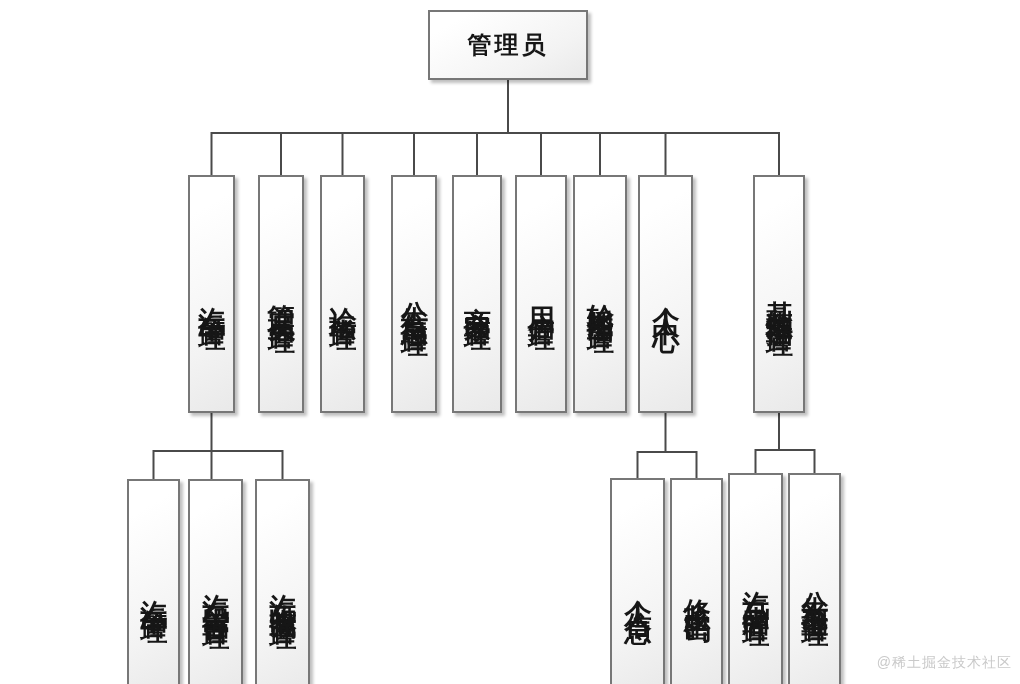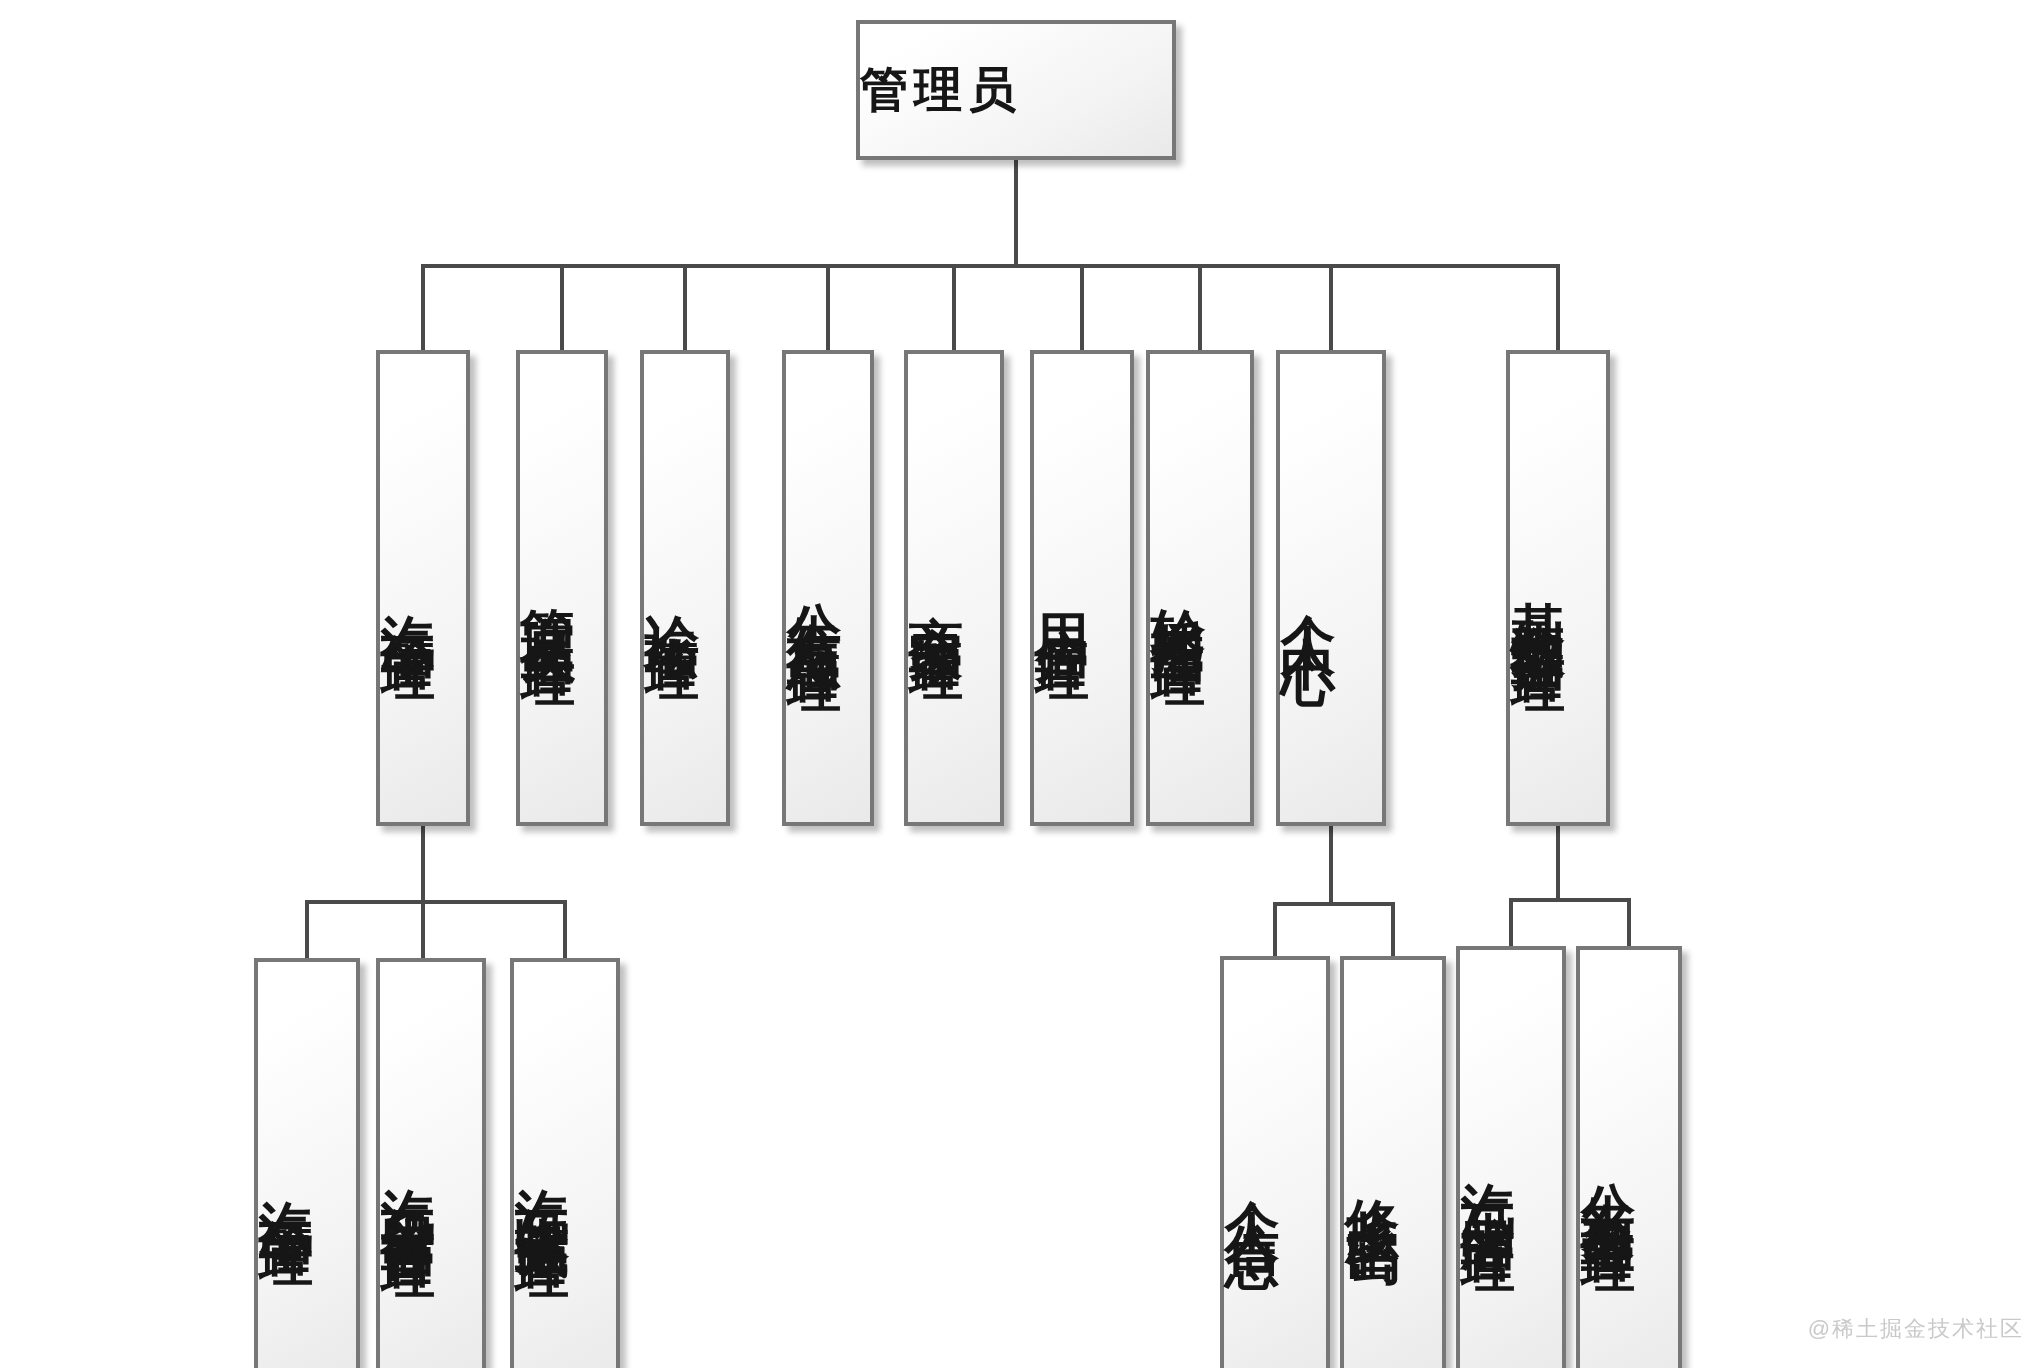--- a/index.html
+++ b/index.html
@@ -26,21 +26,21 @@
     stroke-linecap:square;
   }
   .box{
     position:absolute;
     box-sizing:border-box;
     border:2px solid var(--box-border);
     background:linear-gradient(150deg,#ffffff 15%,#f3f3f3 70%,#e9e9e9 100%);
     box-shadow:3px 3px 3px rgba(0,0,0,0.25);
     display:flex;
     align-items:center;
-    justify-content:flex-start;
+    justify-content:center;
   }
   .root-label{
     font-size:24px;
     font-weight:600;
     letter-spacing:3px;
     color:var(--text);
     white-space:nowrap;
   }
   .vtext{
     writing-mode:vertical-rl;
@@ -49,21 +49,21 @@
     font-weight:600;
     letter-spacing:6px;
     line-height:1;
     color:var(--text);
     margin-bottom:-6px;
   }
   .watermark{
     position:absolute;
     right:8px;
     bottom:12px;
-    font-size:11px;
+    font-size:14px;
     letter-spacing:1px;
     color:var(--watermark);
     font-family:"Liberation Sans", sans-serif;
     white-space:nowrap;
   }
 </style>
 </head>
 <body>
 
 <div class="canvas">

